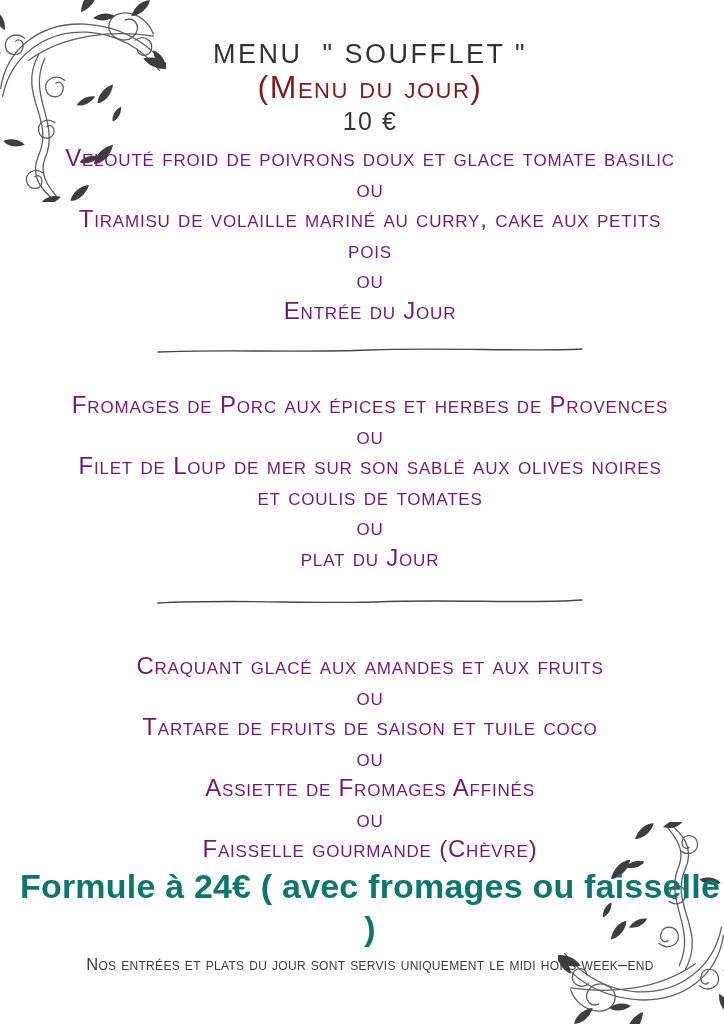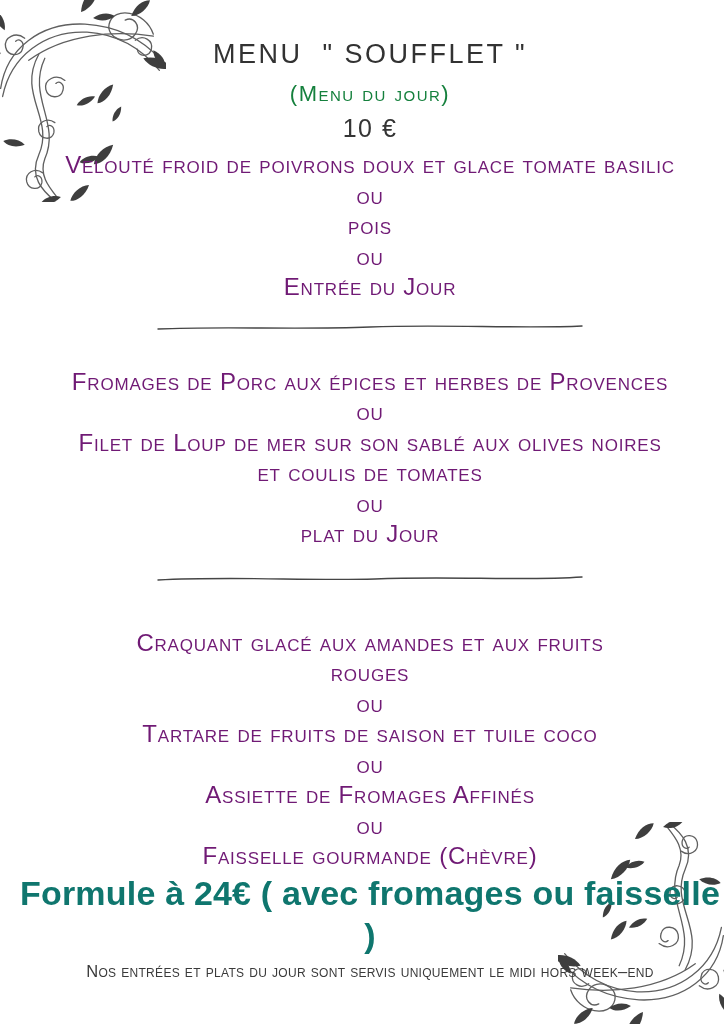--- a/index.html
+++ b/index.html
@@ -24,25 +24,25 @@
     margin:0;
     font-size:27px;
     font-weight:400;
     letter-spacing:2.5px;
     line-height:32px;
     white-space:pre;
     color:#323232;
   }
   .subtitle {
     font-variant:small-caps;
-    font-size:22px;
+    font-size:32px;
     letter-spacing:1.5px;
     line-height:32px;
-    margin-top:8px;
-    color:#15803d;
+    margin-top:1px;
+    color:#7f1d1d;
   }
   .price {
     font-size:25px;
     letter-spacing:1.5px;
     line-height:32px;
     margin-top:2px;
     color:#353535;
   }
   .menu-section { margin:0; }
   .sec-entrees  { margin-top:6px; }
@@ -159,20 +159,21 @@
 
     <header>
       <h1 class="title">MENU  " SOUFFLET "</h1>
       <div class="subtitle">(Menu du jour)</div>
       <div class="price">10 €</div>
     </header>
 
     <section class="menu-section sec-entrees">
       <div class="menu-line">Velouté froid de poivrons doux et glace tomate basilic</div>
       <div class="menu-line">ou</div>
+      <div class="menu-line">Tiramisu de volaille mariné au curry, cake aux petits</div>
       <div class="menu-line">pois</div>
       <div class="menu-line">ou</div>
       <div class="menu-line">Entrée du Jour</div>
     </section>
 
     <div class="divider">
       <svg width="430" height="12" viewBox="0 0 430 12" xmlns="http://www.w3.org/2000/svg">
         <path d="M3,8 C70,5 140,9 215,6 C290,3 365,8 427,5" stroke="#454545" stroke-width="1.4" fill="none" stroke-linecap="round"></path>
       </svg>
     </div>
@@ -187,21 +188,20 @@
     </section>
 
     <div class="divider second">
       <svg width="430" height="12" viewBox="0 0 430 12" xmlns="http://www.w3.org/2000/svg">
         <path d="M3,8 C80,4 150,9 220,7 C295,4 370,9 427,5" stroke="#454545" stroke-width="1.4" fill="none" stroke-linecap="round"></path>
       </svg>
     </div>
 
     <section class="menu-section sec-desserts">
       <div class="menu-line">Craquant glacé aux amandes et aux fruits</div>
-      <div class="menu-line">rouges</div>
       <div class="menu-line">ou</div>
       <div class="menu-line">Tartare de fruits de saison et tuile coco</div>
       <div class="menu-line">ou</div>
       <div class="menu-line">Assiette de Fromages Affinés</div>
       <div class="menu-line">ou</div>
       <div class="menu-line">Faisselle gourmande (Chèvre)</div>
     </section>
 
     <div class="formule">Formule à 24€ ( avec fromages ou faisselle )</div>
 

